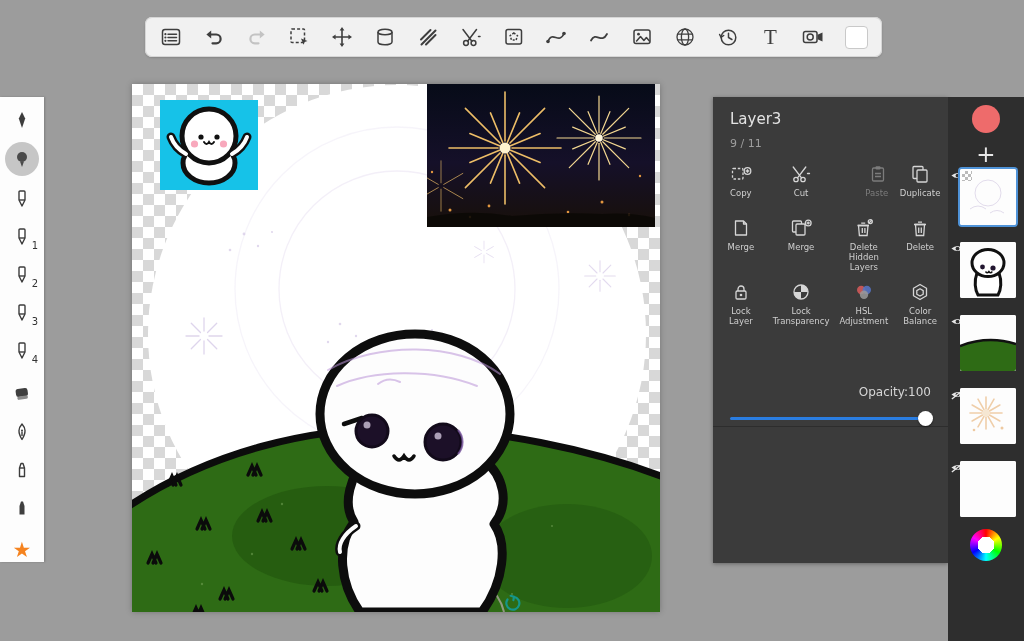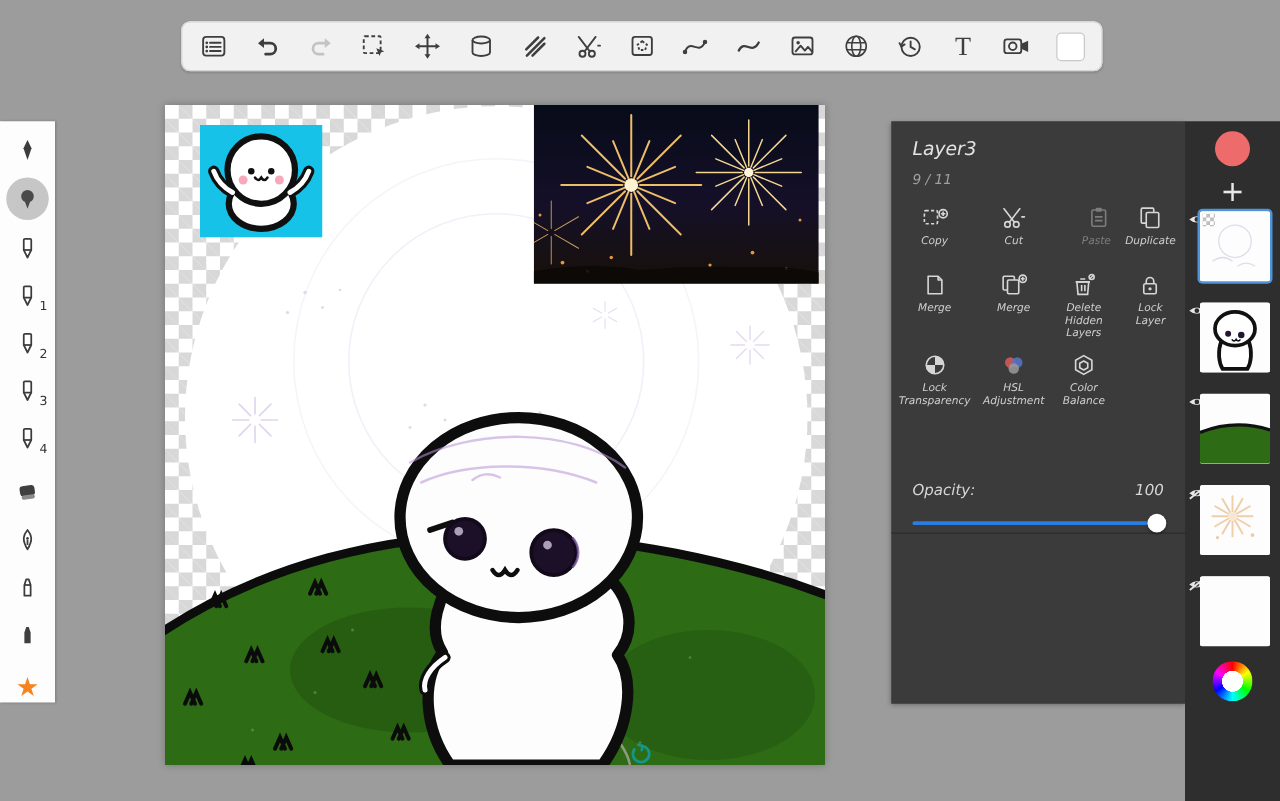--- a/index.html
+++ b/index.html
@@ -36,31 +36,31 @@
     background-image:
       linear-gradient(45deg,#d8d8d8 25%,transparent 25%,transparent 75%,#d8d8d8 75%),
       linear-gradient(45deg,#d8d8d8 25%,transparent 25%,transparent 75%,#d8d8d8 75%);
     background-size:22px 22px;background-position:0 0,11px 11px;
     box-shadow:0 0 6px rgba(0,0,0,.25);
   }
   .canvas svg{position:absolute;left:0;top:0;}
   
   .panel{
     position:absolute;left:713px;top:97px;width:235px;height:466px;background:#3b3b3b;color:#d2d2d2;
-    box-shadow:0 1px 4px rgba(0,0,0,.35);box-sizing:border-box;overflow:hidden;font-style:italic;
+    box-shadow:0 1px 4px rgba(0,0,0,.35);box-sizing:border-box;overflow:hidden;
   }
   .panel-title{font-size:15px;color:#e3e3e3;padding:13px 17px 0;}
   .panel-pos{font-size:11px;color:#9f9f9f;padding:9px 17px 0;}
   .actions{display:grid;grid-template-columns:repeat(4,1fr);column-gap:2px;row-gap:12px;padding:14px 6px 0;gap:10px;}
   .action{display:flex;flex-direction:column;align-items:center;color:#d6d6d6;cursor:pointer;}
   .action svg{display:block;margin-bottom:5px;}
   .action .lbl{font-size:8.5px;line-height:1.15;color:#cfcfcf;text-align:center;min-height:19px;}
   .action.disabled{color:#7c7c7c;align-items:flex-end;}
   .action.disabled .lbl{color:#7c7c7c;}
-  .opacity-head{display:flex;justify-content:space-between;align-items:center;padding:0 17px;margin-top:58px;font-size:12px;color:#d6d6d6;}
+  .opacity-head{display:flex;justify-content:flex-end;align-items:center;padding:0 17px;margin-top:58px;font-size:12px;color:#d6d6d6;}
   .slider{margin:12px 17px 0;position:relative;height:15px;cursor:pointer;}
   .slider .track{position:absolute;left:0;right:0;top:6px;height:3px;border-radius:2px;background:#2a7de1;}
   .slider .knob{position:absolute;right:-2px;top:0;width:15px;height:15px;border-radius:50%;background:#fff;box-shadow:0 1px 2px rgba(0,0,0,.5);}
   .prow{height:40px;display:flex;align-items:center;gap:10px;padding:0 15px;border-top:1px solid #2d2d2d;cursor:pointer;}
   .prow-blend{margin-top:22px;}
   .prow .plabel{flex:1;font-size:12px;color:#dadada;}
   .prow .pvalue{font-size:12px;color:#dadada;margin-right:4px;}
   .half-circle{width:14px;height:14px;border-radius:50%;border:1.5px solid #ddd;background:linear-gradient(90deg,#ddd 0 50%,transparent 50%);box-sizing:border-box;}
   .cl-icon{width:13px;height:13px;border:1.5px solid #c9c9c9;border-radius:3px;position:relative;box-sizing:border-box;}
   .cl-icon::after{content:"";position:absolute;left:2px;top:2px;width:6px;height:6px;border-radius:50%;background:#c9c9c9;}
@@ -533,20 +533,28 @@
     <div class="action">
         <svg width="20" height="20" viewBox="0 0 20 20" fill="none" stroke="currentColor" stroke-width="1.3">
           <path d="M4.5 7.5 h9.5 l-0.9 10 h-7.7 Z"></path>
           <path d="M3.5 7.5 h11.5 M7.2 5.2 h4"></path>
           <path d="M8.3 10 v5 M10.9 10 v5"></path>
           <circle cx="16.3" cy="3.6" r="2"></circle>
           <path d="M14.7 5.2 L17.9 2"></path>
         </svg>
         <span class="lbl">Delete Hidden Layers</span>
       </div>
+    <div class="action">
+        <svg width="20" height="20" viewBox="0 0 20 20" fill="none" stroke="currentColor" stroke-width="1.3">
+          <path d="M5.5 6.5 h9 l-0.8 11 h-7.4 Z"></path>
+          <path d="M4 6.5 h12 M8 4.2 h4"></path>
+          <path d="M8.7 9.5 v5.5 M11.3 9.5 v5.5"></path>
+        </svg>
+        <span class="lbl">Delete</span>
+      </div>
 
     <div class="action">
         <svg width="20" height="20" viewBox="0 0 20 20" fill="none" stroke="currentColor" stroke-width="1.3">
           <rect x="5" y="9" width="10" height="8" rx="1.2"></rect>
           <path d="M7 9 V7 a3 3 0 0 1 6 0 v2"></path>
           <circle cx="10" cy="13" r="1.3" fill="currentColor" stroke="none"></circle>
         </svg>
         <span class="lbl">Lock Layer</span>
       </div>
     <div class="action">

